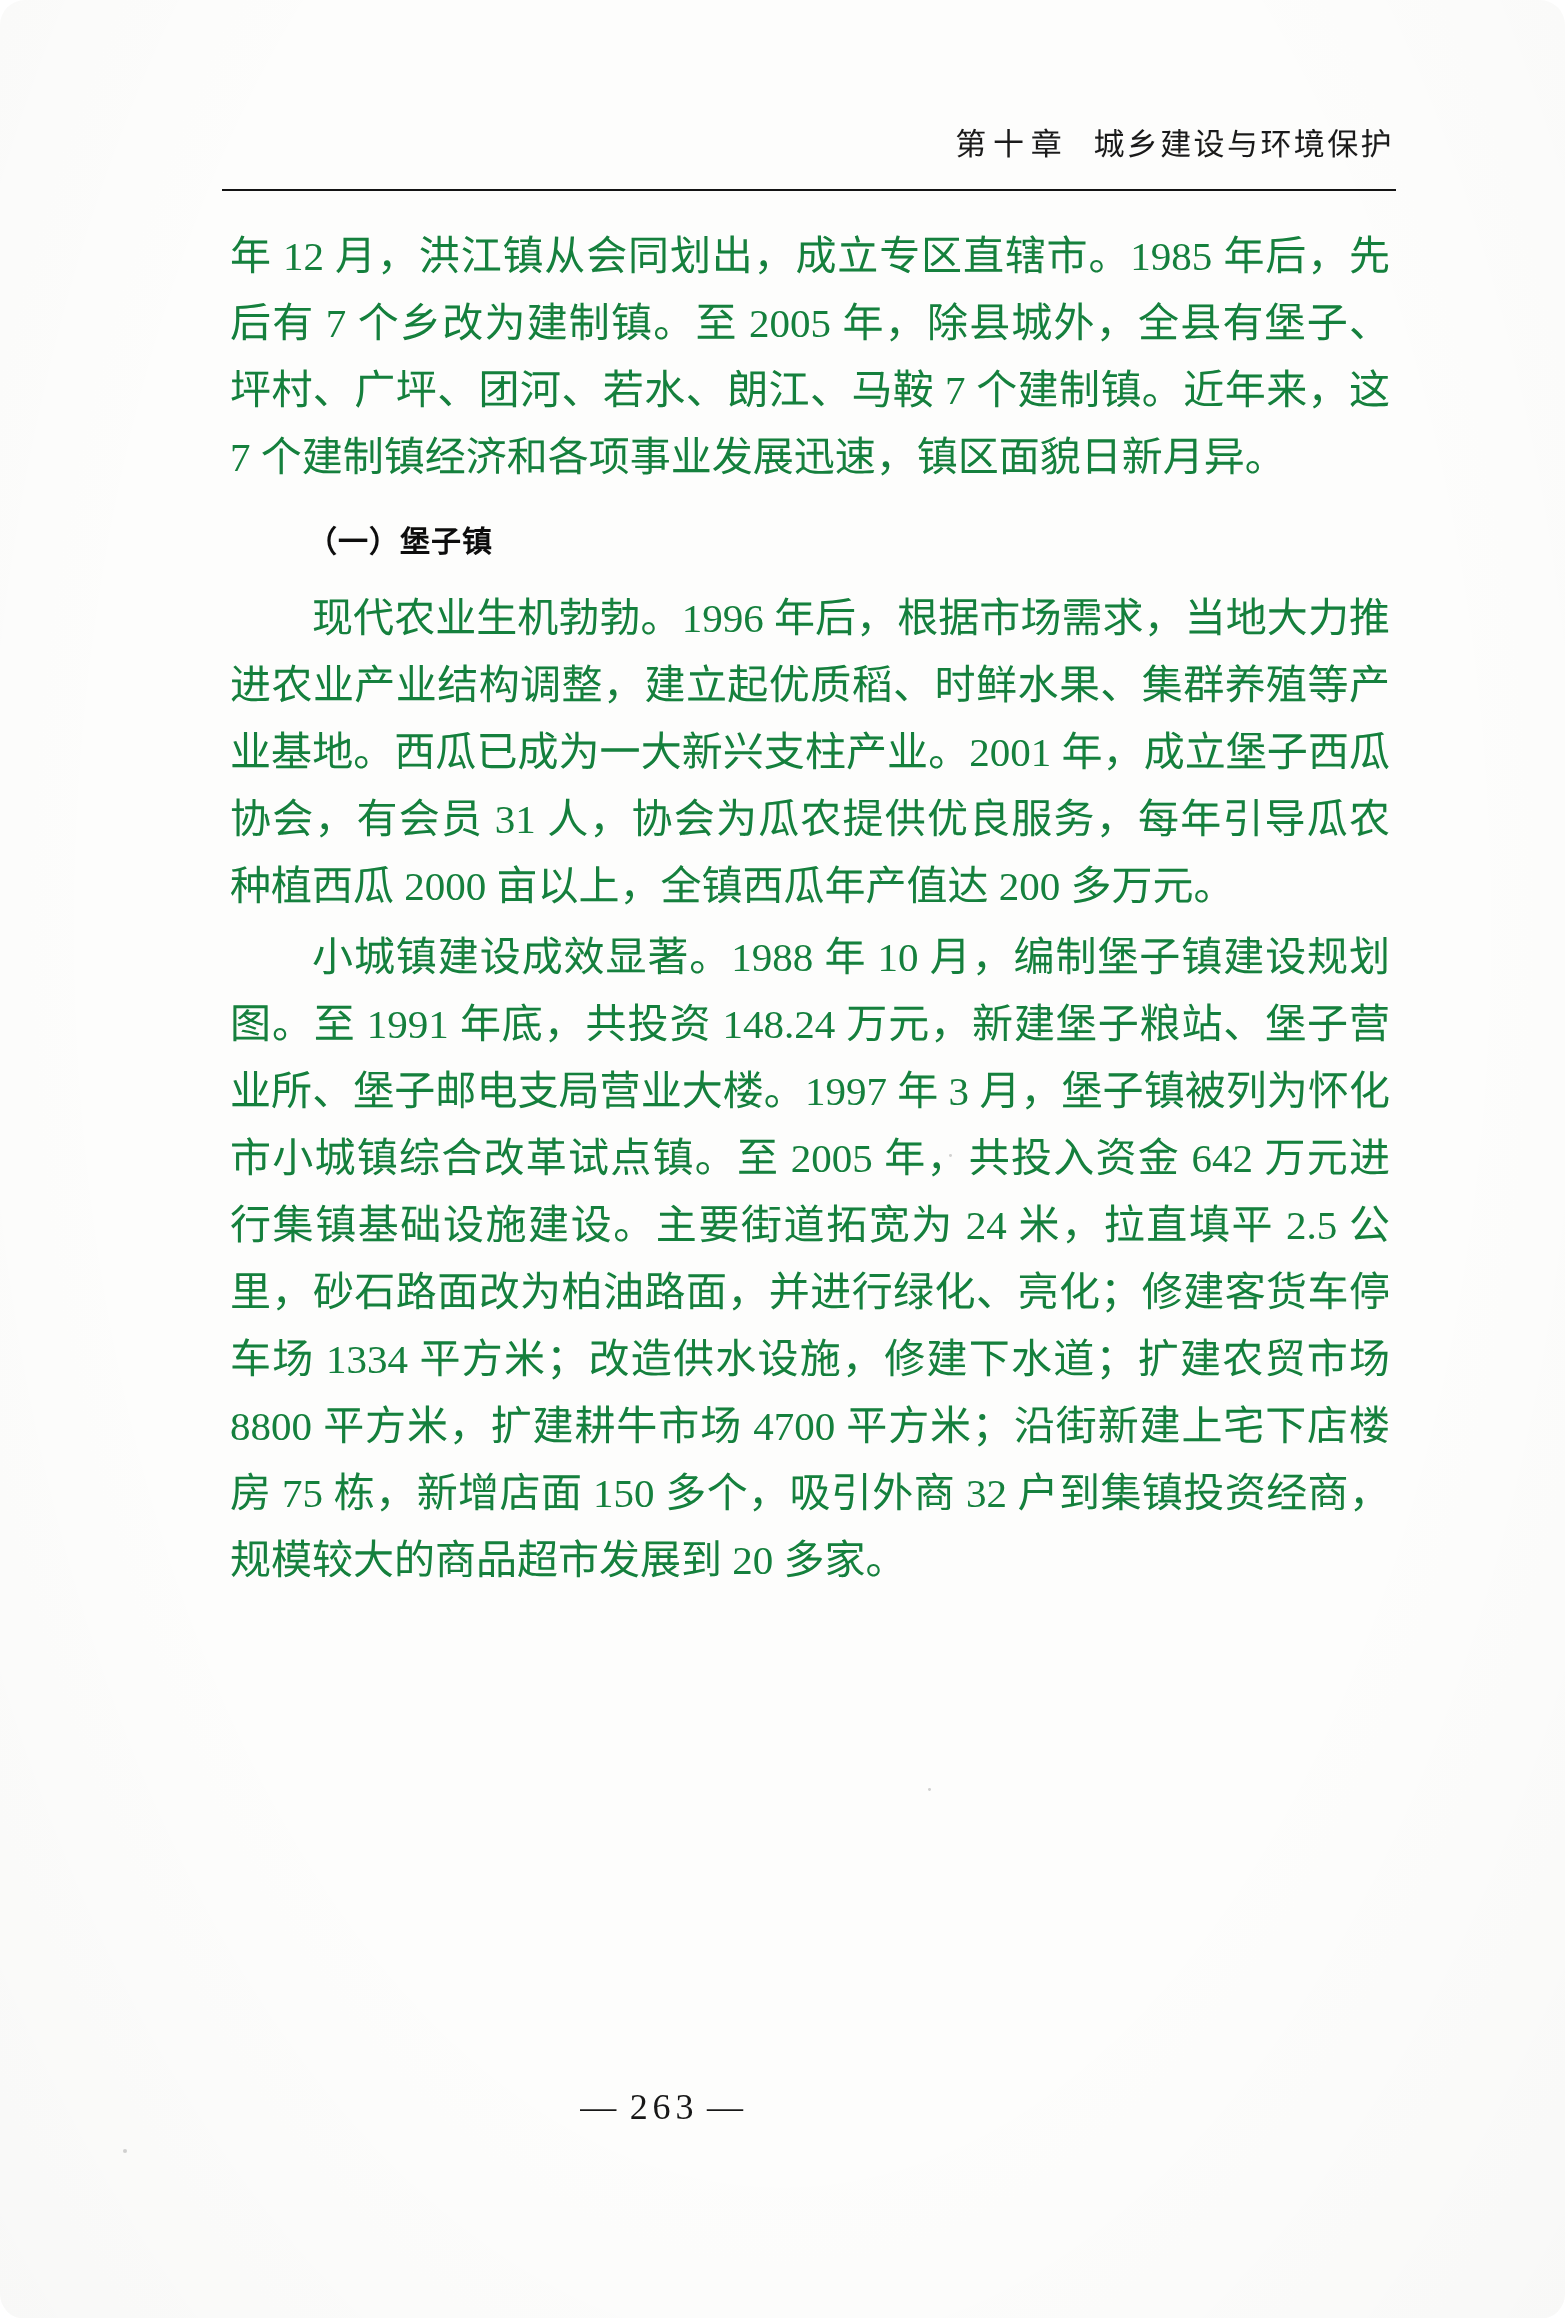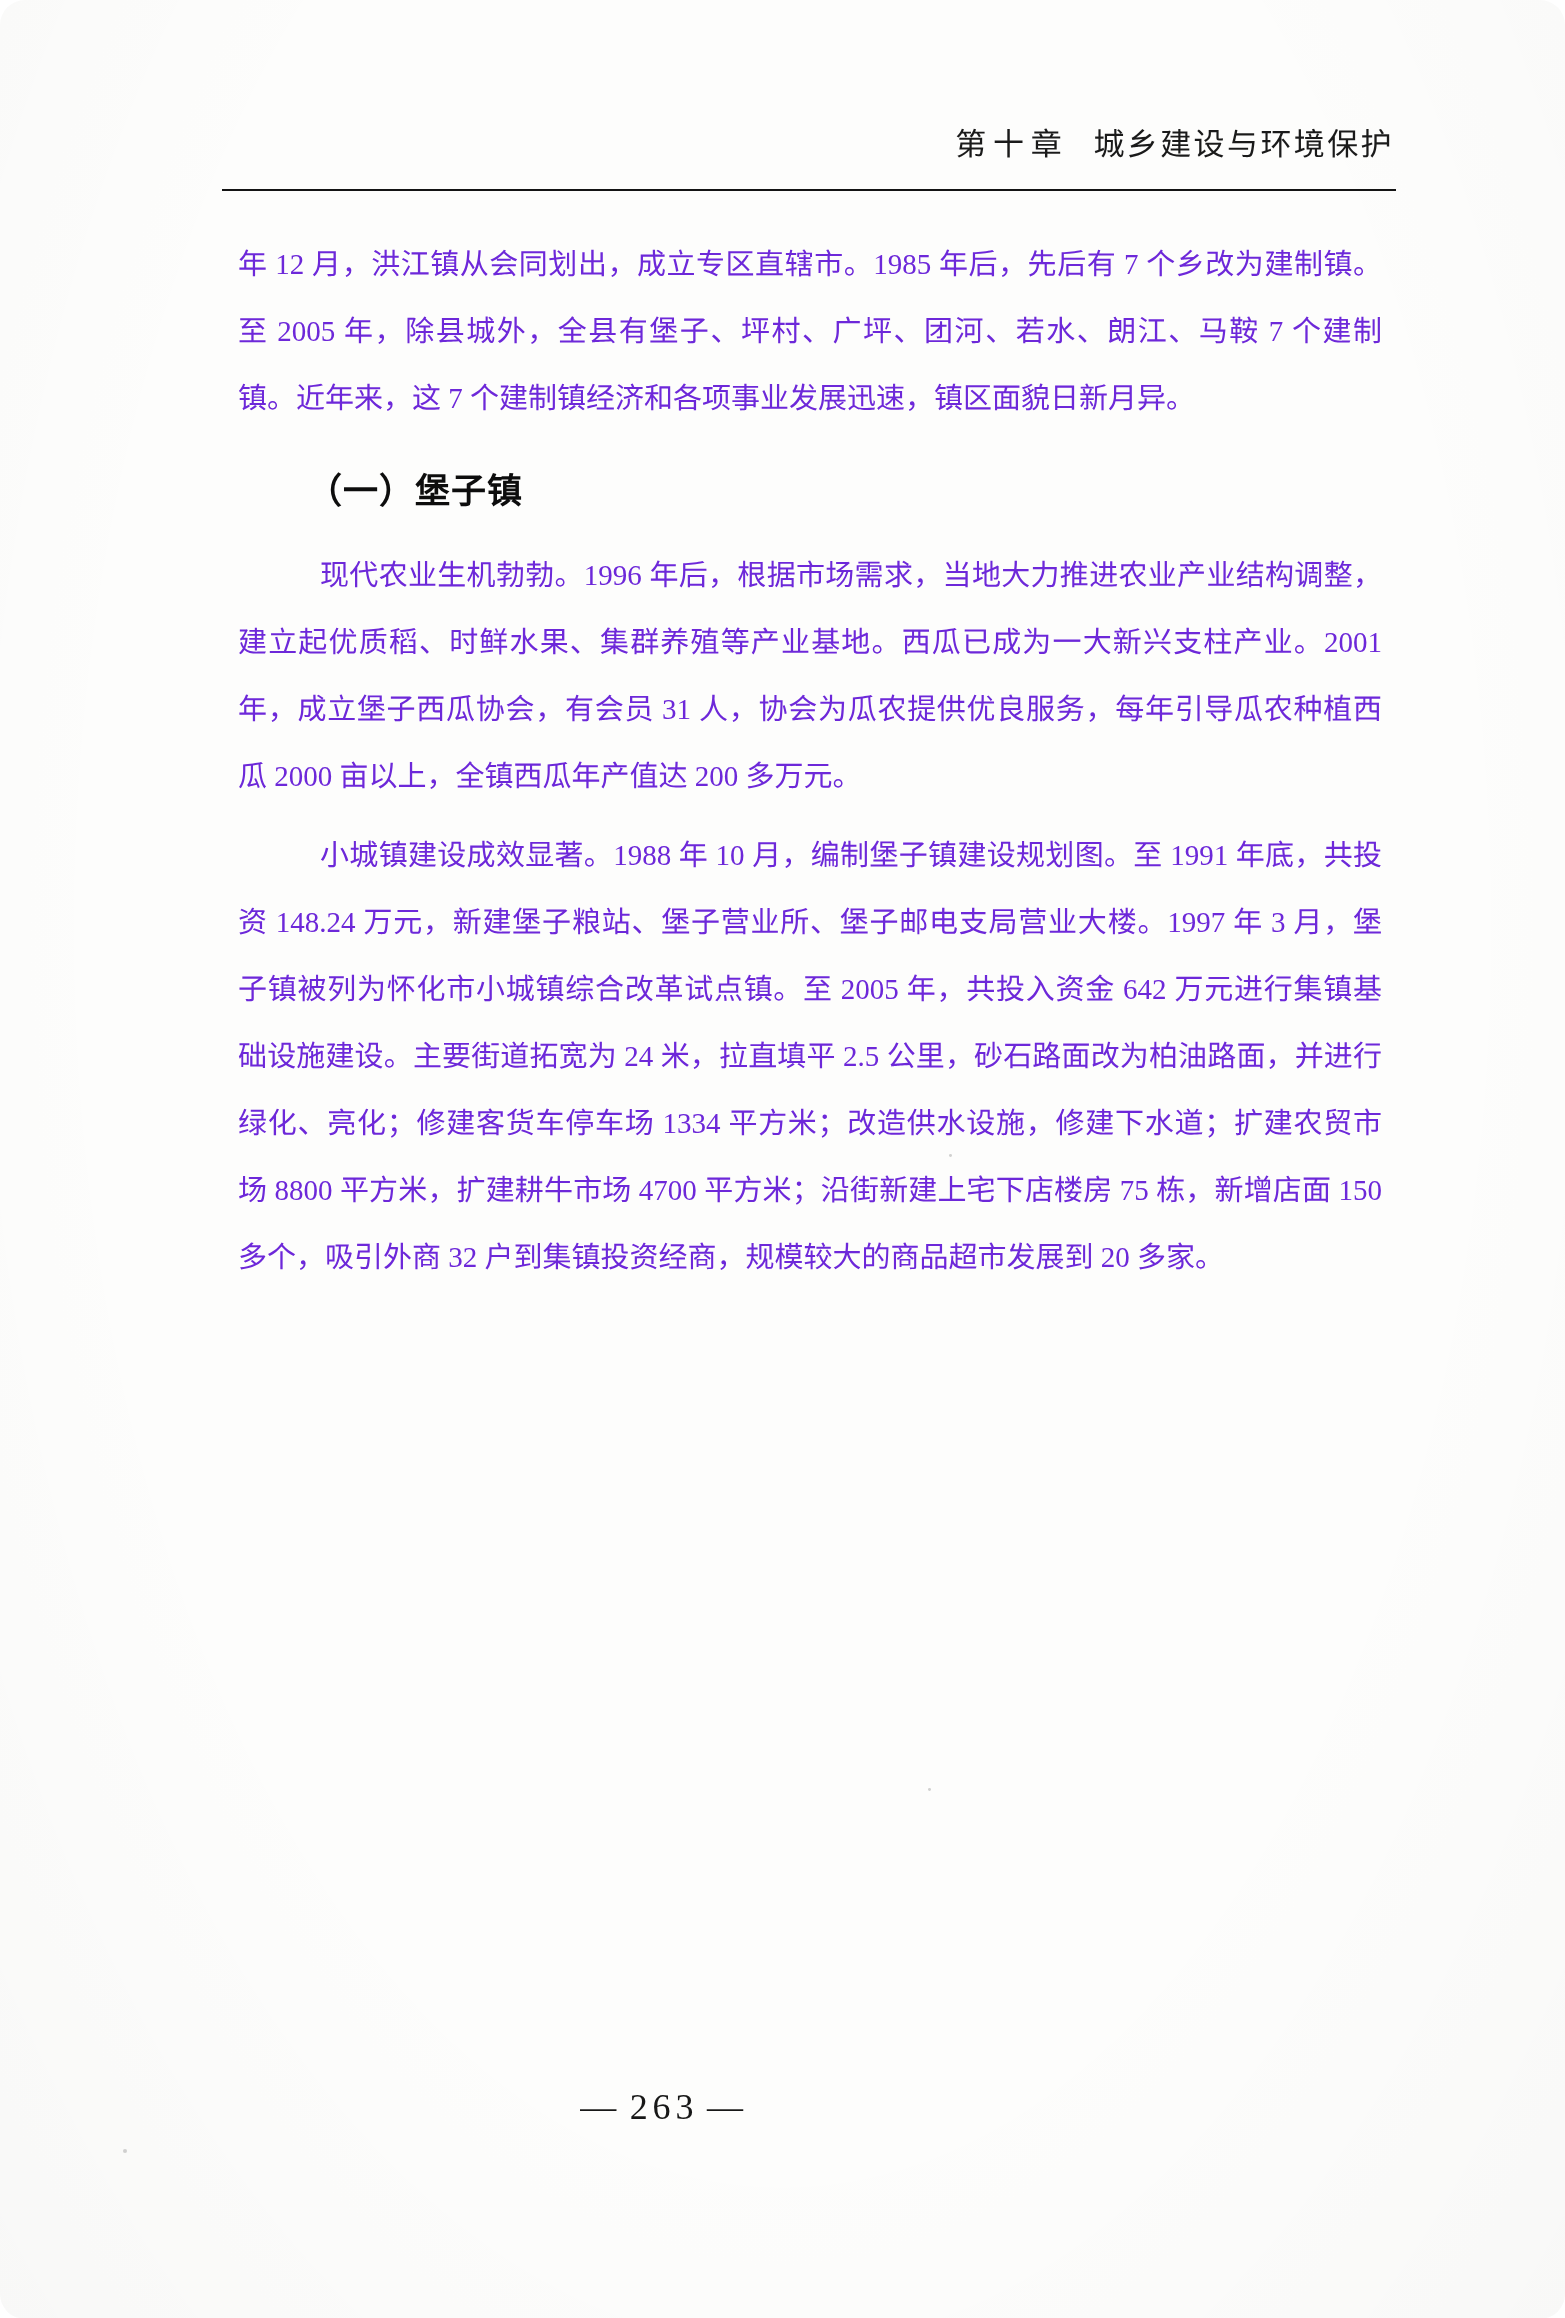--- a/index.html
+++ b/index.html
@@ -63,39 +63,39 @@
 
   
   .body-block {
     position: absolute;
     top: 219px;
     left: 226px;
     width: 1168px;
   }
 
   p.para {
-    margin: 12px;
-    font-size: 29px;
+    margin: 4px;
+    font-size: 41px;
     line-height: 67px;
     text-align: justify;
     text-align-last: left;
     text-justify: inter-character;
     letter-spacing: 0px;
     word-spacing: 0px;
-    color: #6d28d9;
+    color: #15803d;
   }
 
   p.para.indent {
     text-indent: 82px;
   }
 
   h2.sub-heading {
     margin: 0;
     padding: 12.5px 0 6.7px 0;
-    font-size: 35px;
+    font-size: 30px;
     line-height: 67px;
     font-weight: bold;
     text-indent: 81px;
     letter-spacing: 1px;
     color: #0d0d0d;
     font-family: "Liberation Sans", "DejaVu Sans", sans-serif;
   }
 
   
   .folio {

